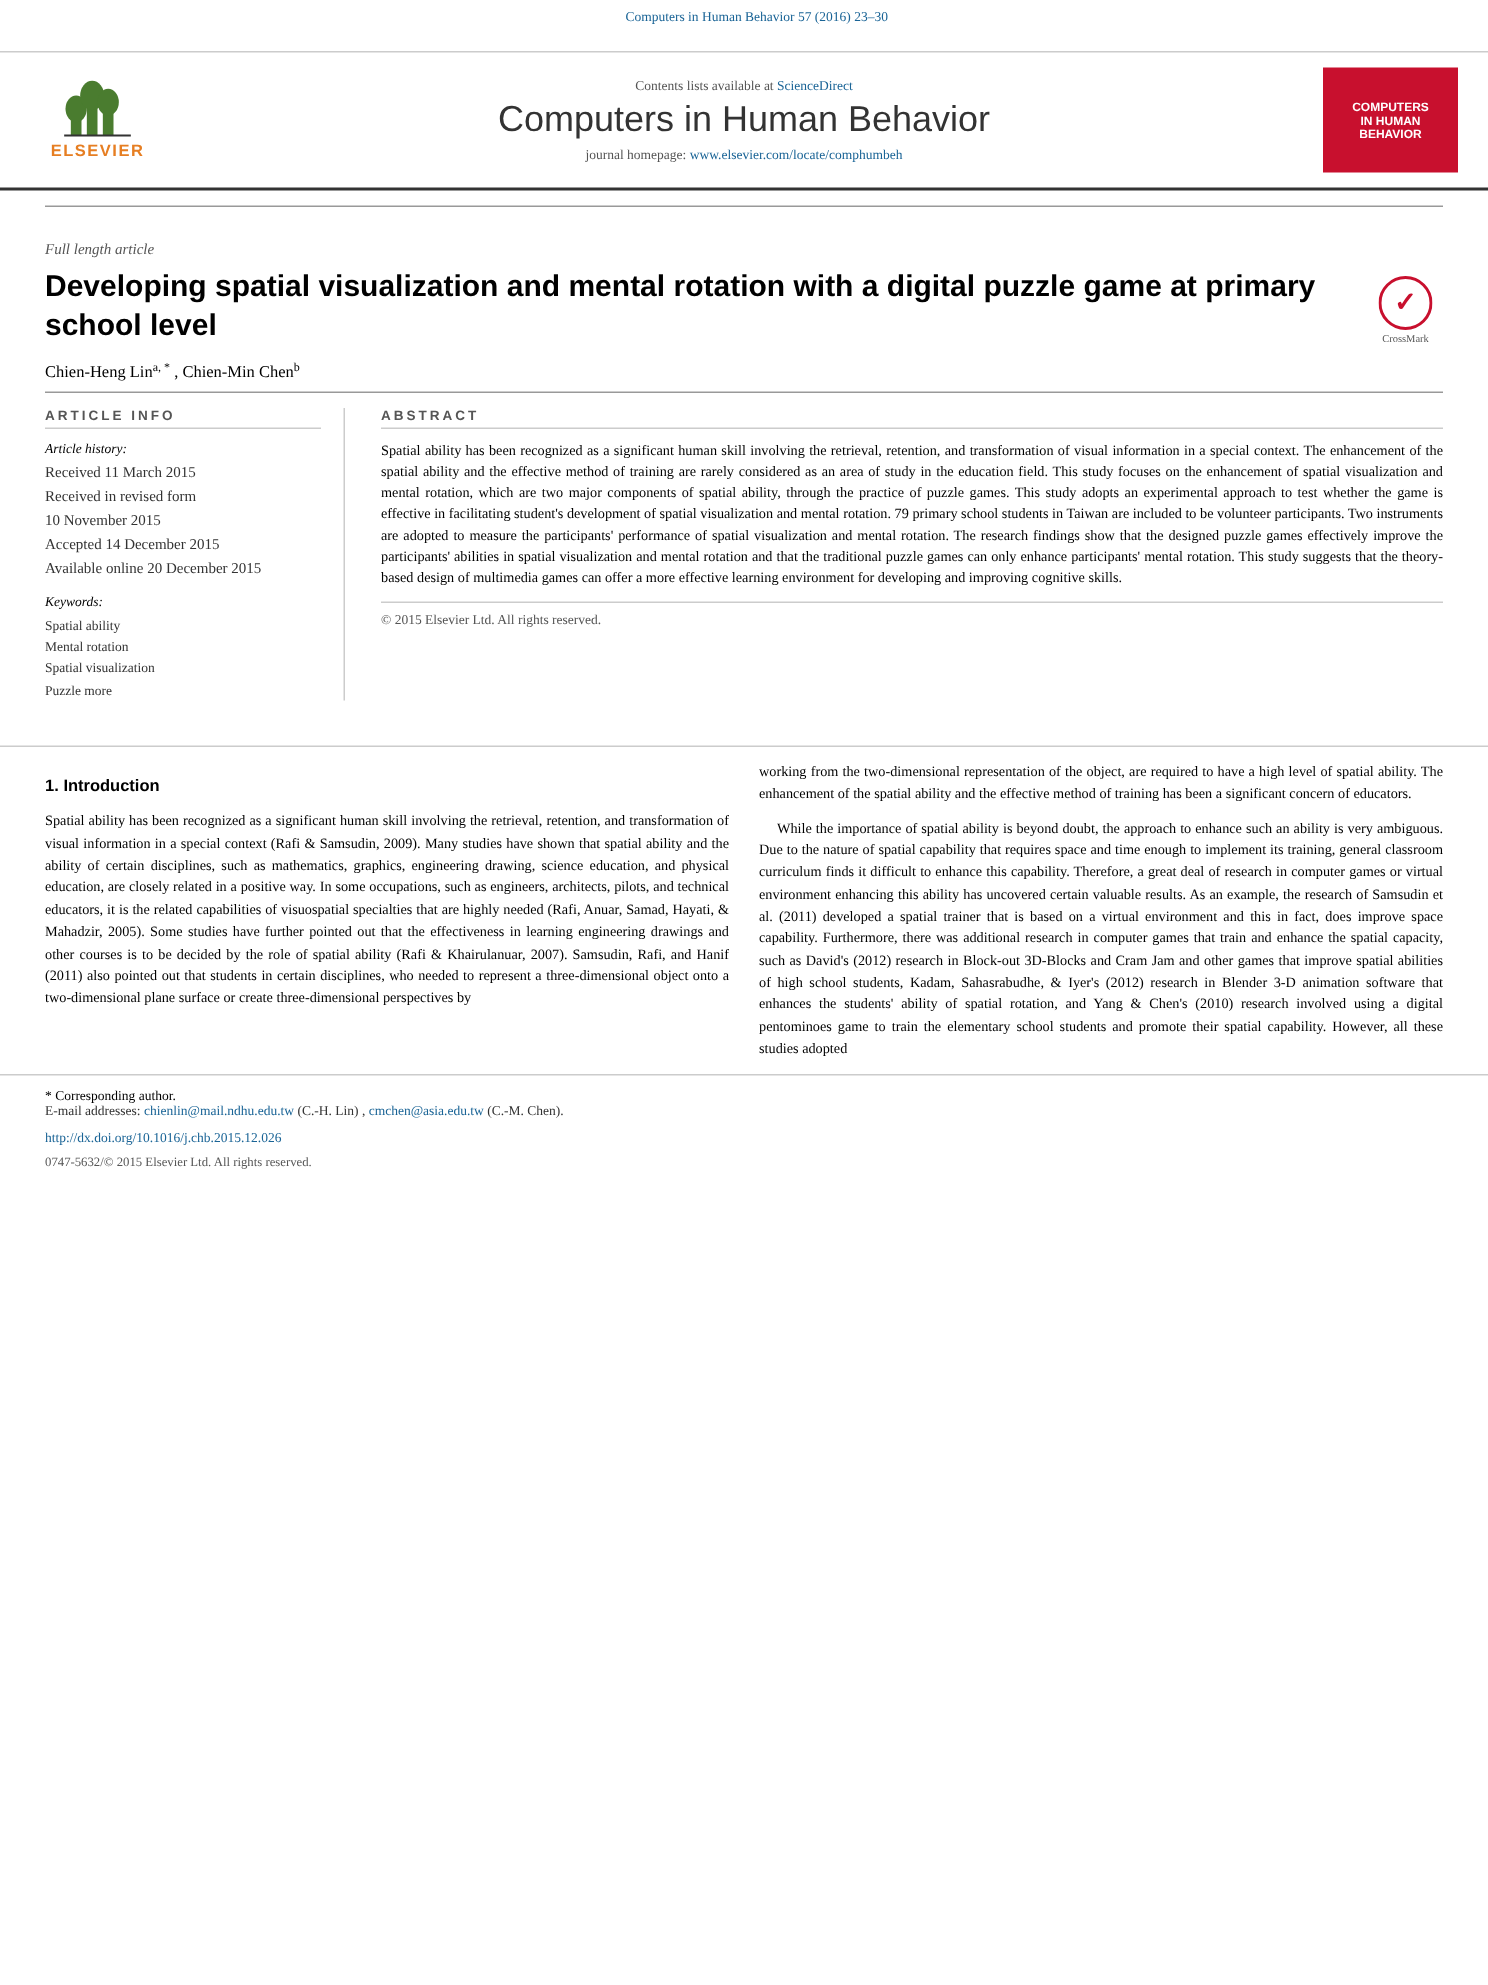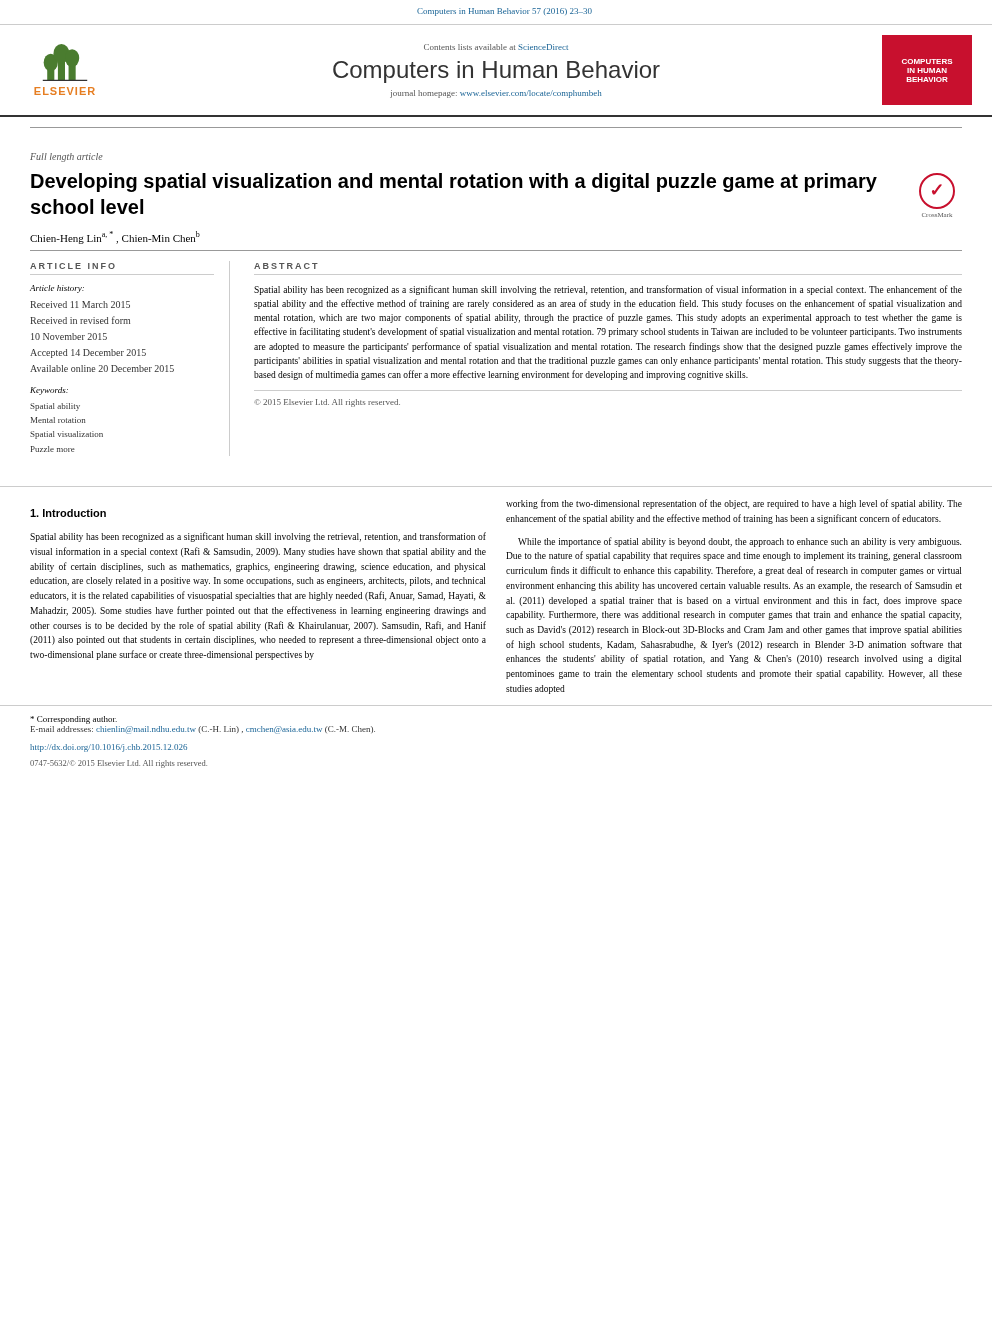--- a/index.html
+++ b/index.html
@@ -12,21 +12,21 @@
       min-height: 1323px;
     }
     .journal-header {
       text-align: center;
       padding: 6px 0 4px;
       border-bottom: 1px solid #ccc;
     }
     .journal-header .doi-line {
       font-size: 9px;
       color: #1a6496;
-      margin-bottom: 4px;
+      margin-bottom: 14px;
       padding-left: 17px;
     }
     .journal-banner {
       display: flex;
       align-items: center;
       justify-content: space-between;
       padding: 10px 20px;
       border-bottom: 2px solid #333;
     }
     .journal-banner .left-logo {
@@ -103,21 +103,21 @@
     .full-length-label {
       font-style: italic;
       font-size: 10px;
       color: #555;
       border-top: 1px solid #999;
       padding-top: 23px;
       margin-bottom: 6px;
     }
     .article-title-row {
       display: flex;
-      align-items: center;
+      align-items: flex-end;
       justify-content: space-between;
       margin-bottom: 10px;
     }
     .article-title {
       font-size: 20px;
       font-family: Arial, sans-serif;
       font-weight: bold;
       color: #000;
       flex: 1;
       line-height: 1.3;

